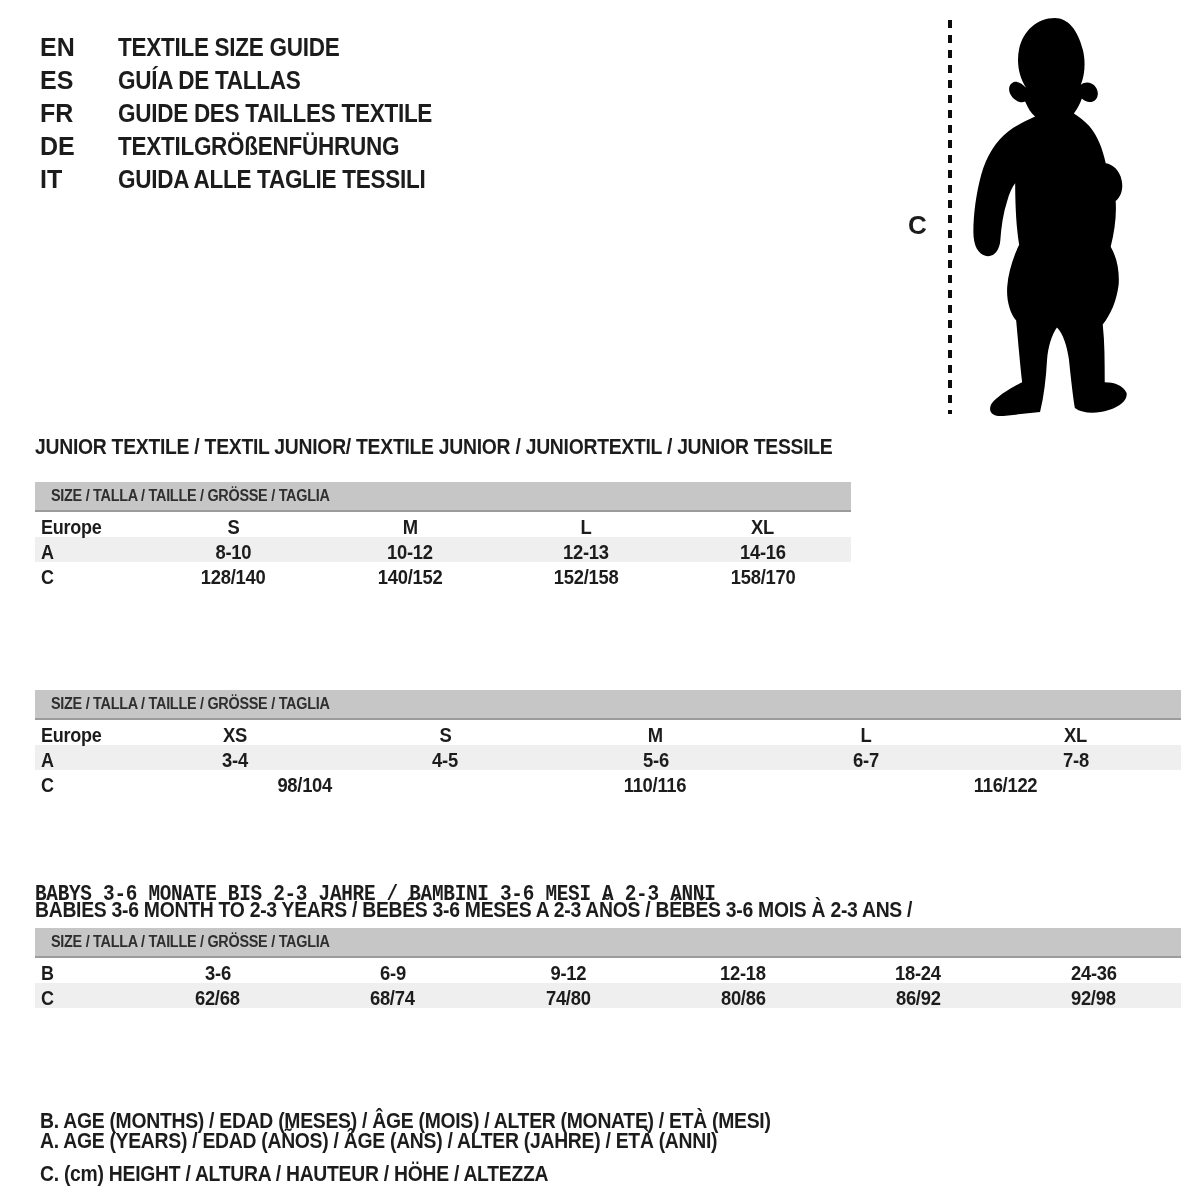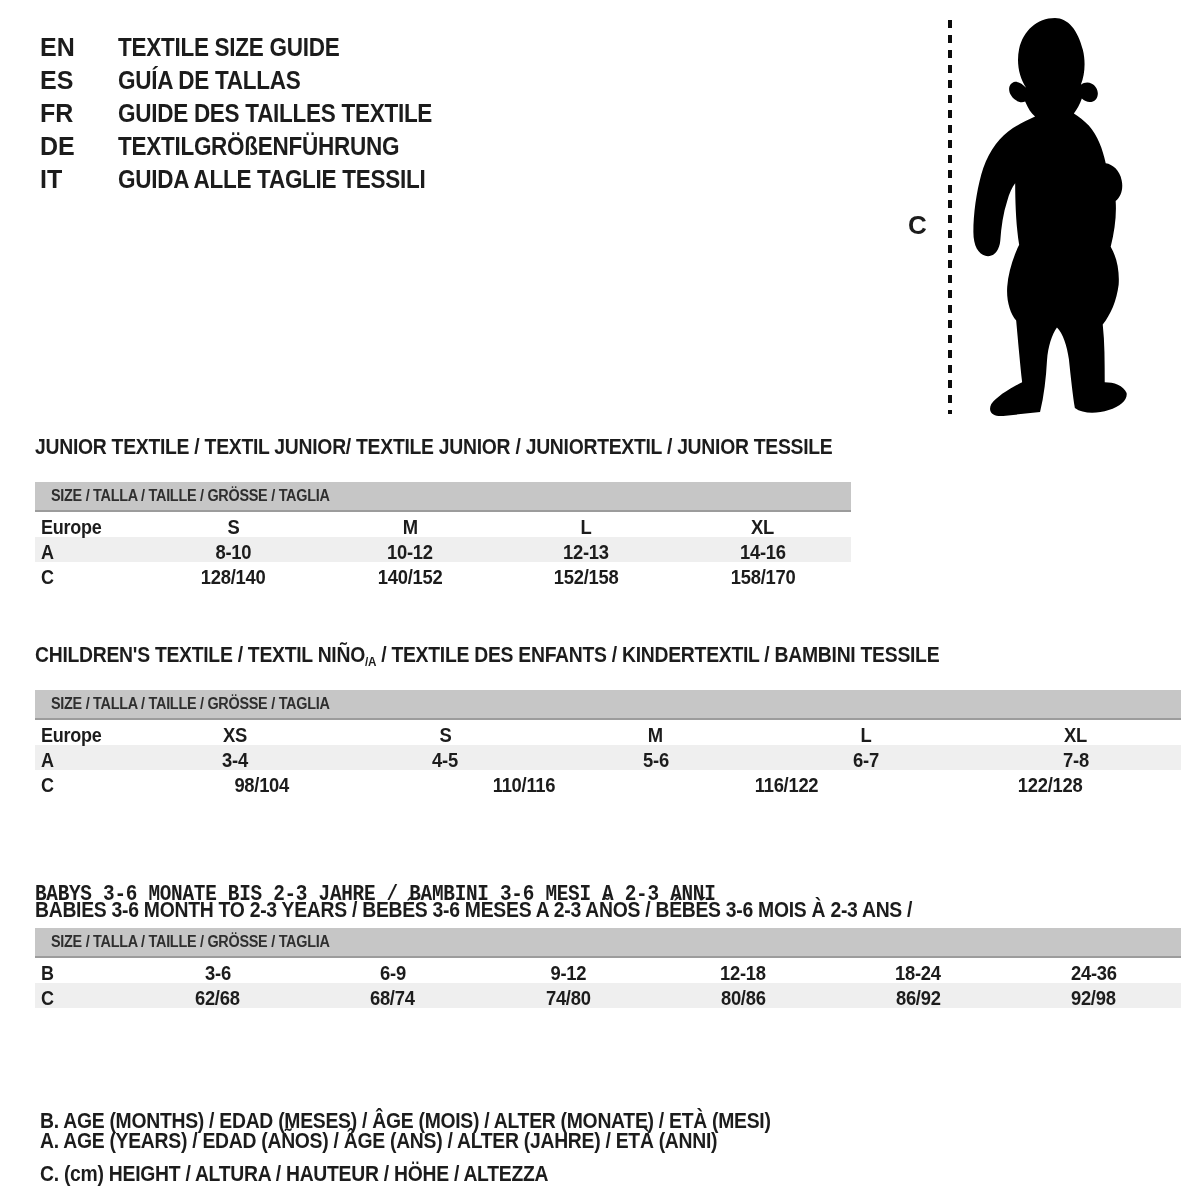--- a/index.html
+++ b/index.html
@@ -111,23 +111,20 @@
     </div>
     <div class="trow">
       <div class="tlabel"><span class="cnd">C</span></div>
       <div class="tcell"><span class="cndc">128/140</span></div>
       <div class="tcell"><span class="cndc">140/152</span></div>
       <div class="tcell"><span class="cndc">152/158</span></div>
       <div class="tcell"><span class="cndc">158/170</span></div>
     </div>
   </div>
 
-  <div class="sec-title" style="top:644px;">
-    <span class="cnd"><span>CHILDREN'S TEXTILE / TEXTIL NIÑO</span><span class="title-sub">/A</span><span> / TEXTILE DES ENFANTS / KINDERTEXTIL / BAMBINI TESSILE</span></span>
-  </div>
   <div class="stable t-wide t-children">
     <div class="size-bar">
       <span class="cnd">SIZE / TALLA / TAILLE / GRÖSSE / TAGLIA</span>
     </div>
     <div class="trow">
       <div class="tlabel"><span class="cnd">Europe</span></div>
       <div class="tcell"><span class="cndc">XS</span></div>
       <div class="tcell"><span class="cndc">S</span></div>
       <div class="tcell"><span class="cndc">M</span></div>
       <div class="tcell"><span class="cndc">L</span></div>
@@ -139,21 +136,20 @@
       <div class="tcell"><span class="cndc">4-5</span></div>
       <div class="tcell"><span class="cndc">5-6</span></div>
       <div class="tcell"><span class="cndc">6-7</span></div>
       <div class="tcell"><span class="cndc">7-8</span></div>
     </div>
     <div class="trow">
       <div class="tlabel"><span class="cnd">C</span></div>
       <div class="tcell"><span class="cndc">98/104</span></div>
       <div class="tcell"><span class="cndc">110/116</span></div>
       <div class="tcell"><span class="cndc">116/122</span></div>
-      <div class="tcell"><span class="cndc">122/128</span></div>
     </div>
   </div>
 
   <div class="sec-title" style="top:899px;">
     <span class="cnd">BABIES 3-6 MONTH TO 2-3 YEARS / BEBÉS 3-6 MESES A 2-3 AÑOS / BÉBÉS 3-6 MOIS À 2-3 ANS /</span>
   </div>
   <div class="sec-title" style="top:883px;font-family:Liberation Mono, monospace;">
     <span class="cnd">BABYS 3-6 MONATE BIS 2-3 JAHRE / BAMBINI 3-6 MESI A 2-3 ANNI</span>
   </div>
   <div class="stable t-wide t-babies">

